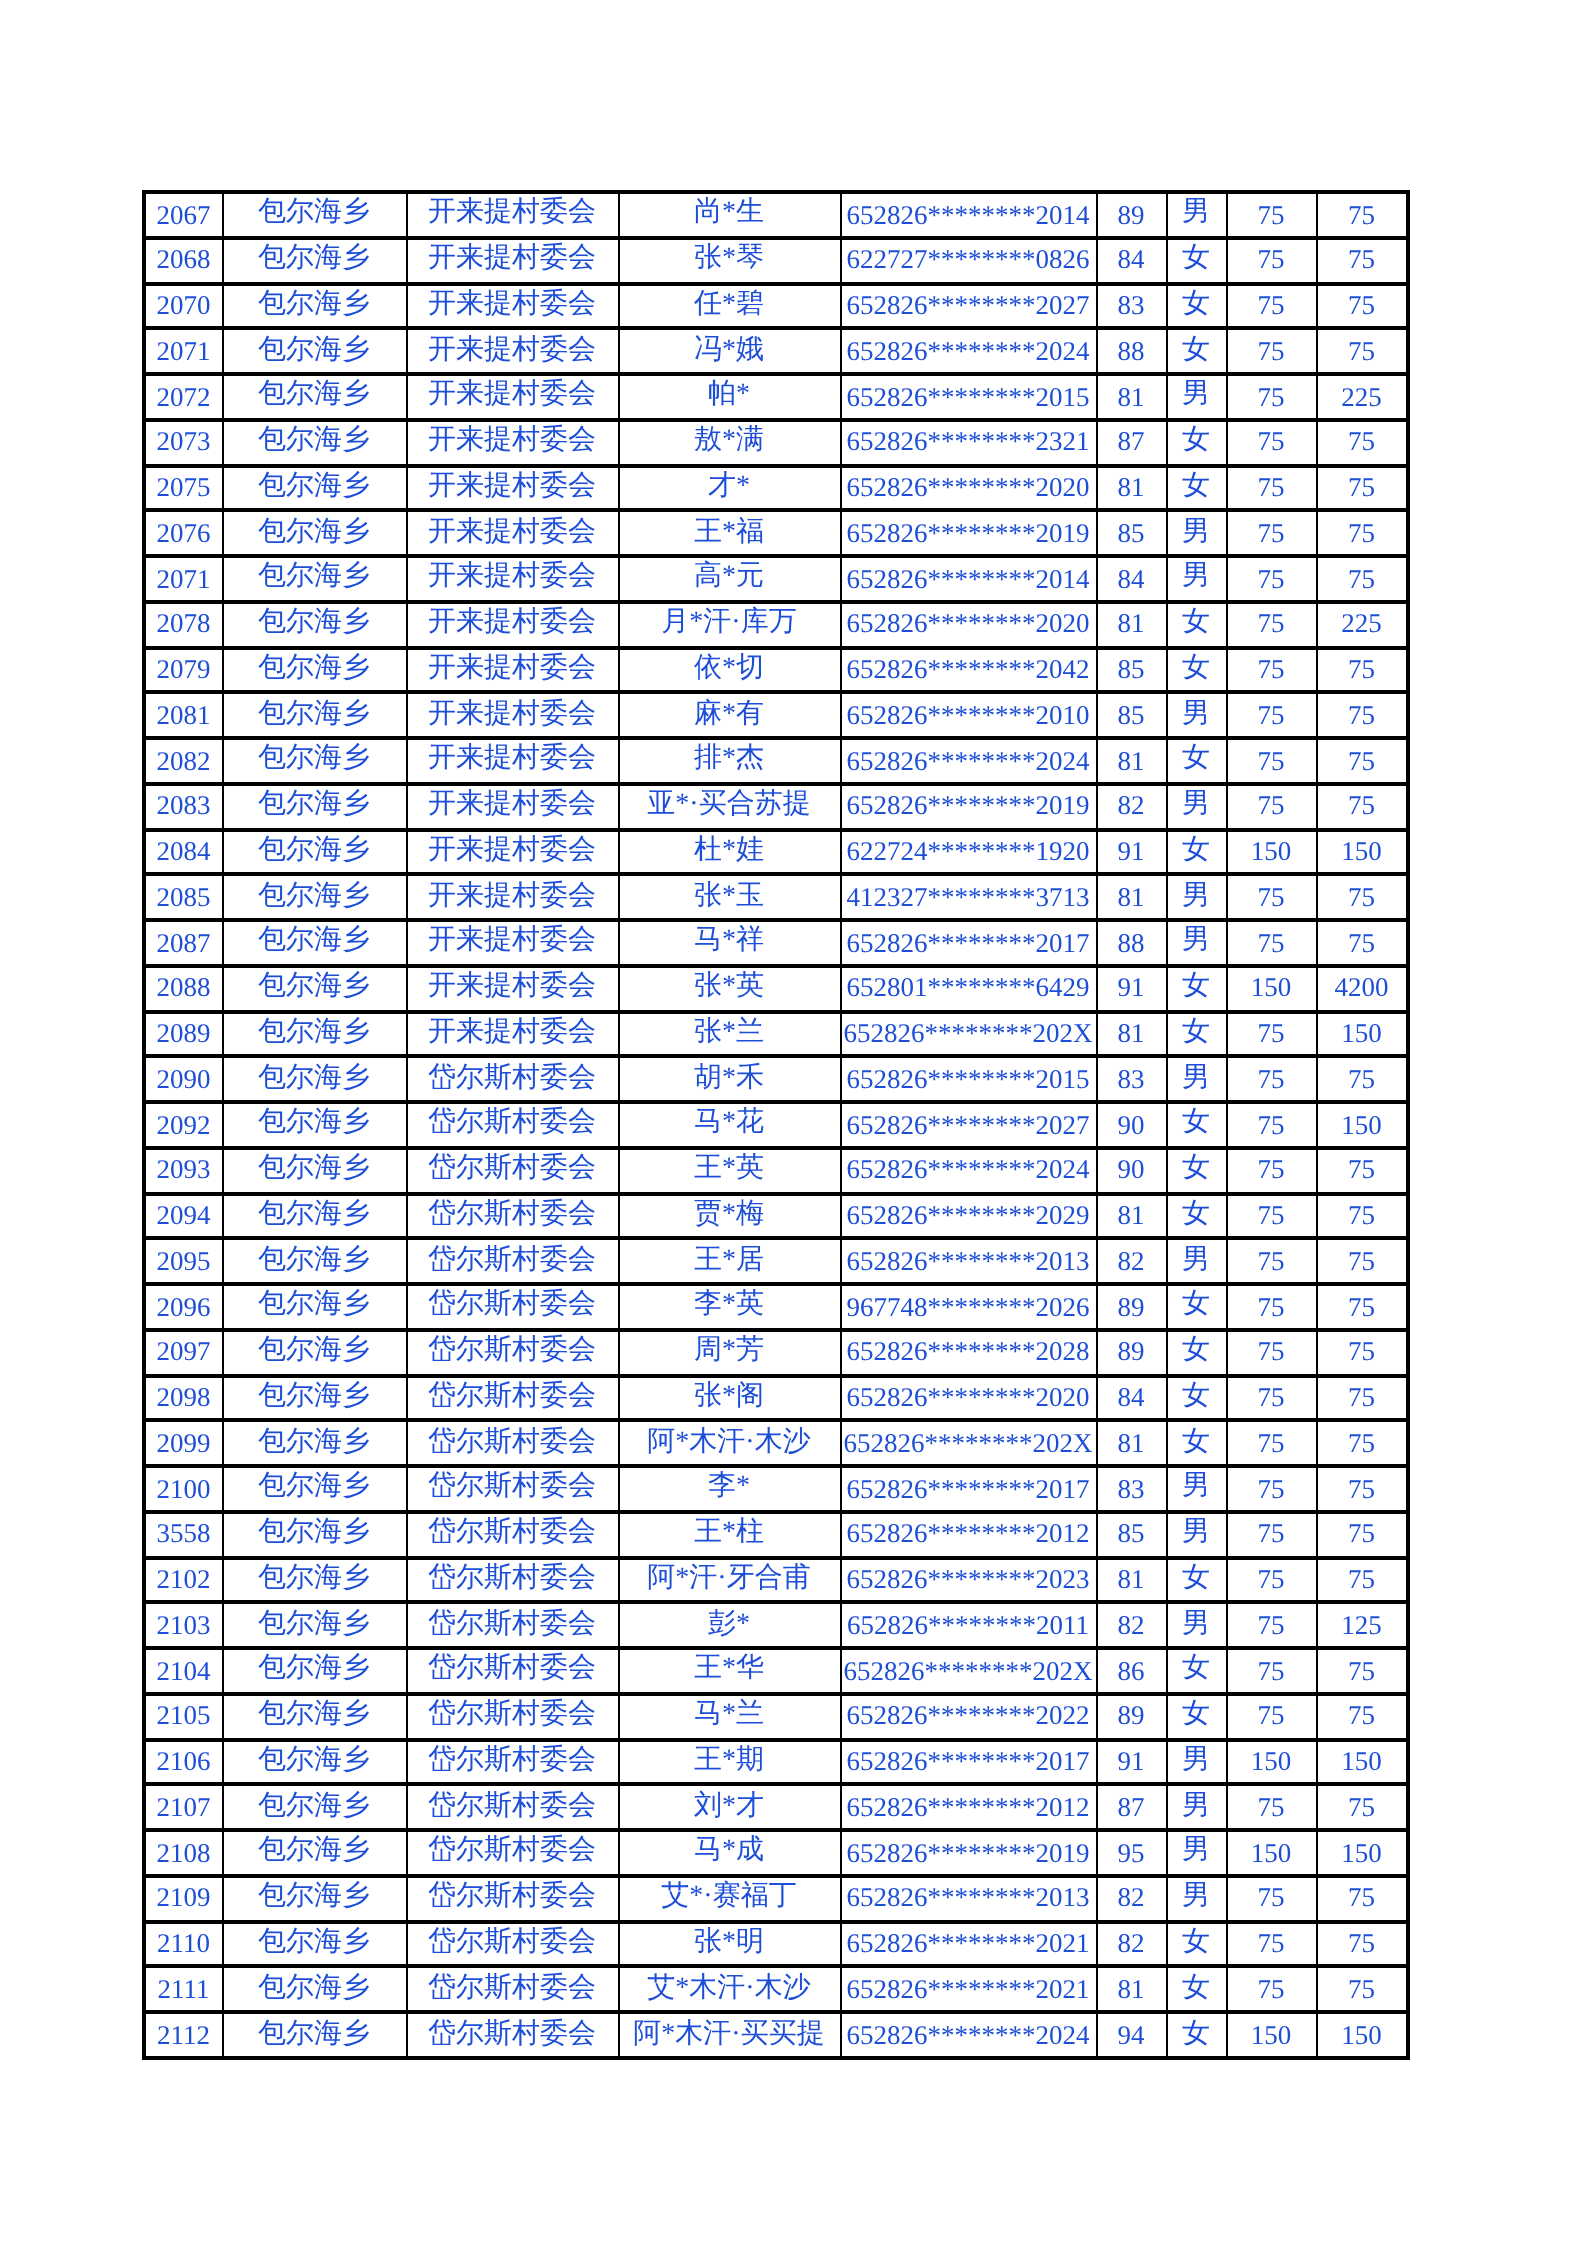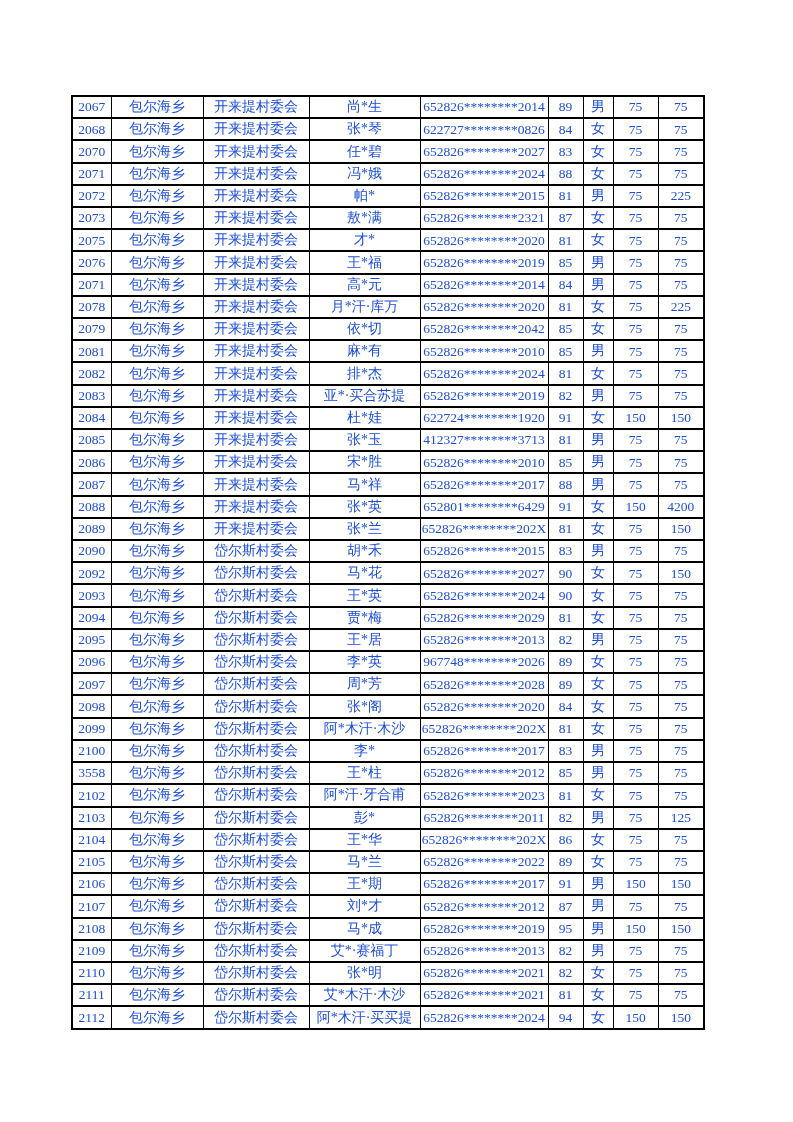--- a/index.html
+++ b/index.html
@@ -235,31 +235,20 @@
           <td>包尔海乡</td>
           <td>开来提村委会</td>
           <td>张*玉</td>
           <td class="id-cell">412327********3713</td>
           <td class="age-cell">81</td>
           <td>男</td>
           <td class="amt-cell">75</td>
           <td class="amt-cell">75</td>
         </tr>
         <tr>
-          <td class="seq-cell">2086</td>
-          <td>包尔海乡</td>
-          <td>开来提村委会</td>
-          <td>宋*胜</td>
-          <td class="id-cell">652826********2010</td>
-          <td class="age-cell">85</td>
-          <td>男</td>
-          <td class="amt-cell">75</td>
-          <td class="amt-cell">75</td>
-        </tr>
-        <tr>
           <td class="seq-cell">2087</td>
           <td>包尔海乡</td>
           <td>开来提村委会</td>
           <td>马*祥</td>
           <td class="id-cell">652826********2017</td>
           <td class="age-cell">88</td>
           <td>男</td>
           <td class="amt-cell">75</td>
           <td class="amt-cell">75</td>
         </tr>

